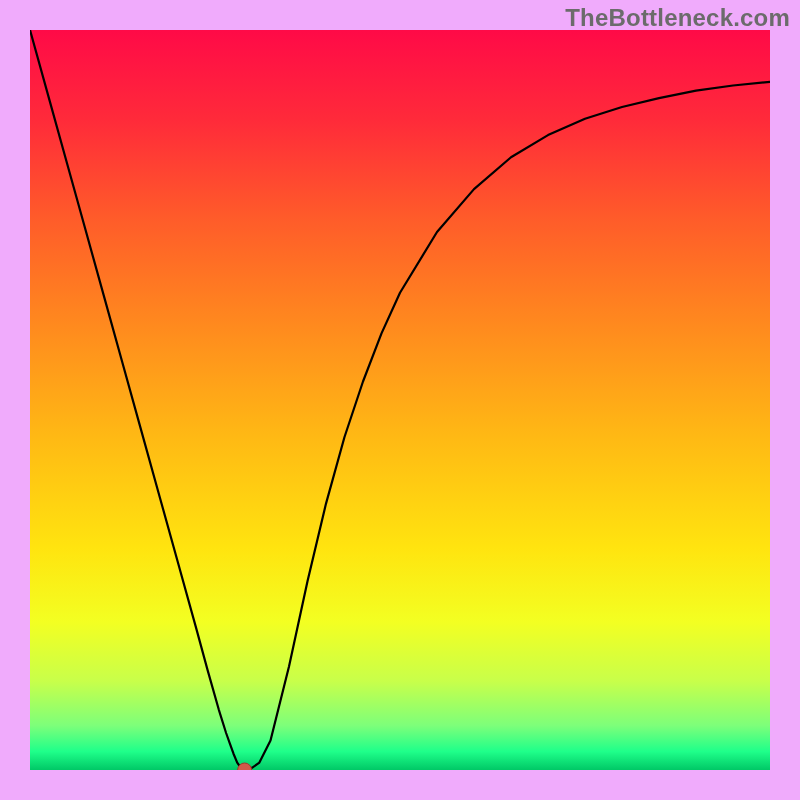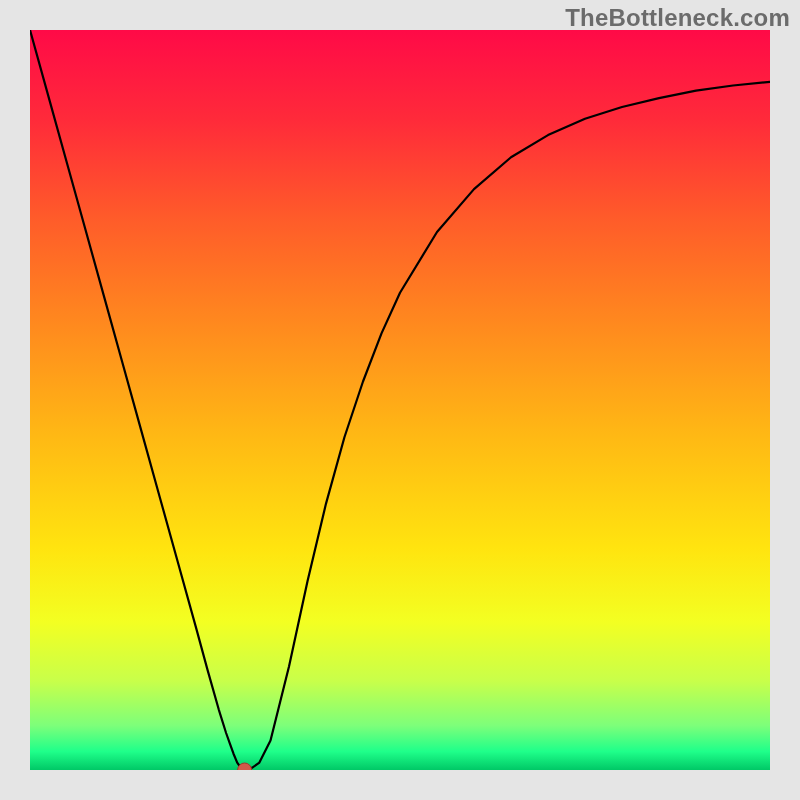--- a/index.html
+++ b/index.html
@@ -8,21 +8,21 @@
     width: 800px;
     height: 800px;
     overflow: hidden;
     background: #000;
     font-family: Arial, Helvetica, sans-serif;
   }
   .frame {
     position: relative;
     width: 800px;
     height: 800px;
-    background: #e5e5e5;
+    background: #f0abfc;
   }
   .watermark {
     position: absolute;
     top: 4px;
     right: 10px;
     color: #6b6b6b;
     font-size: 24px;
     font-weight: 600;
     letter-spacing: 0.2px;
     user-select: none;

